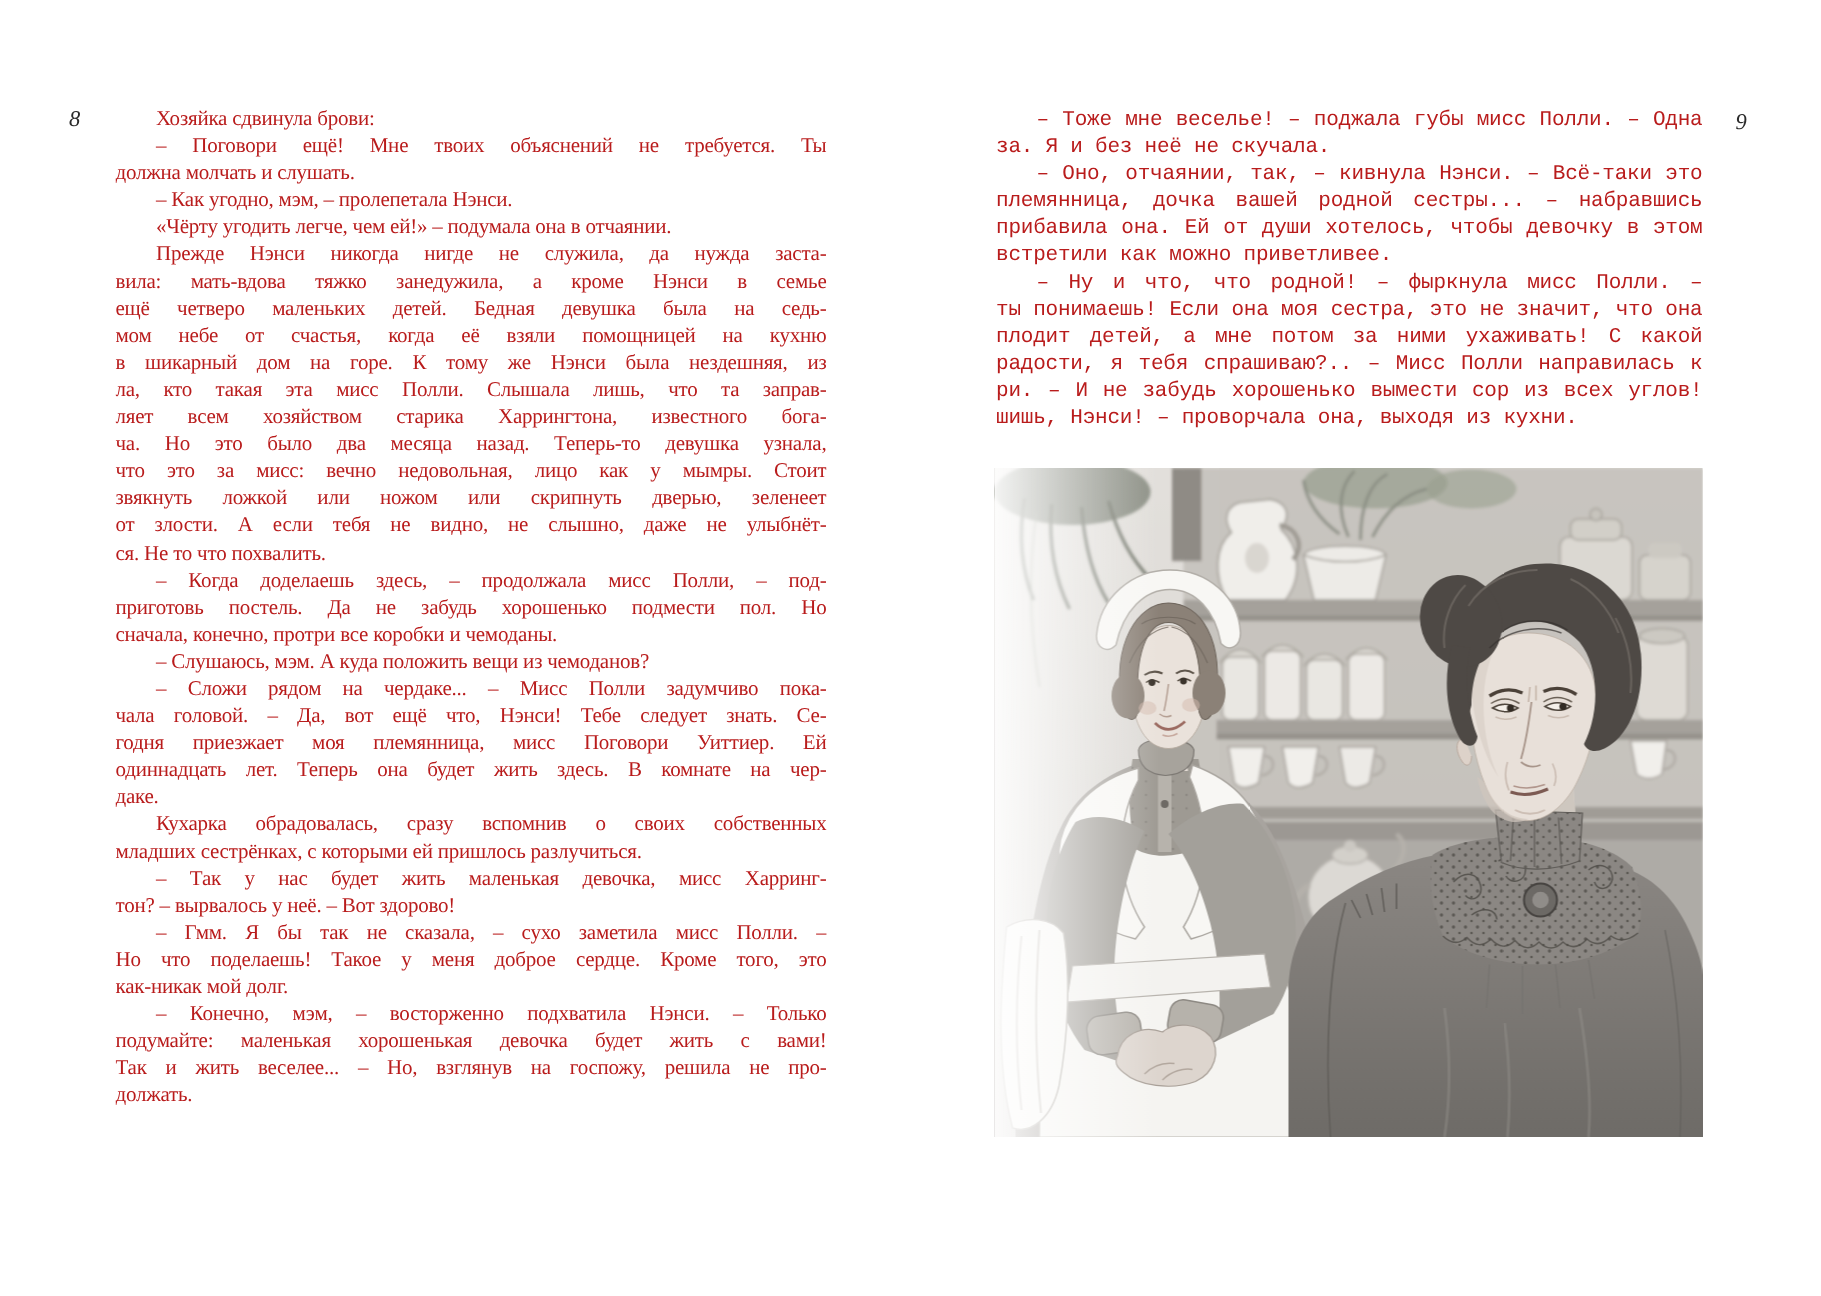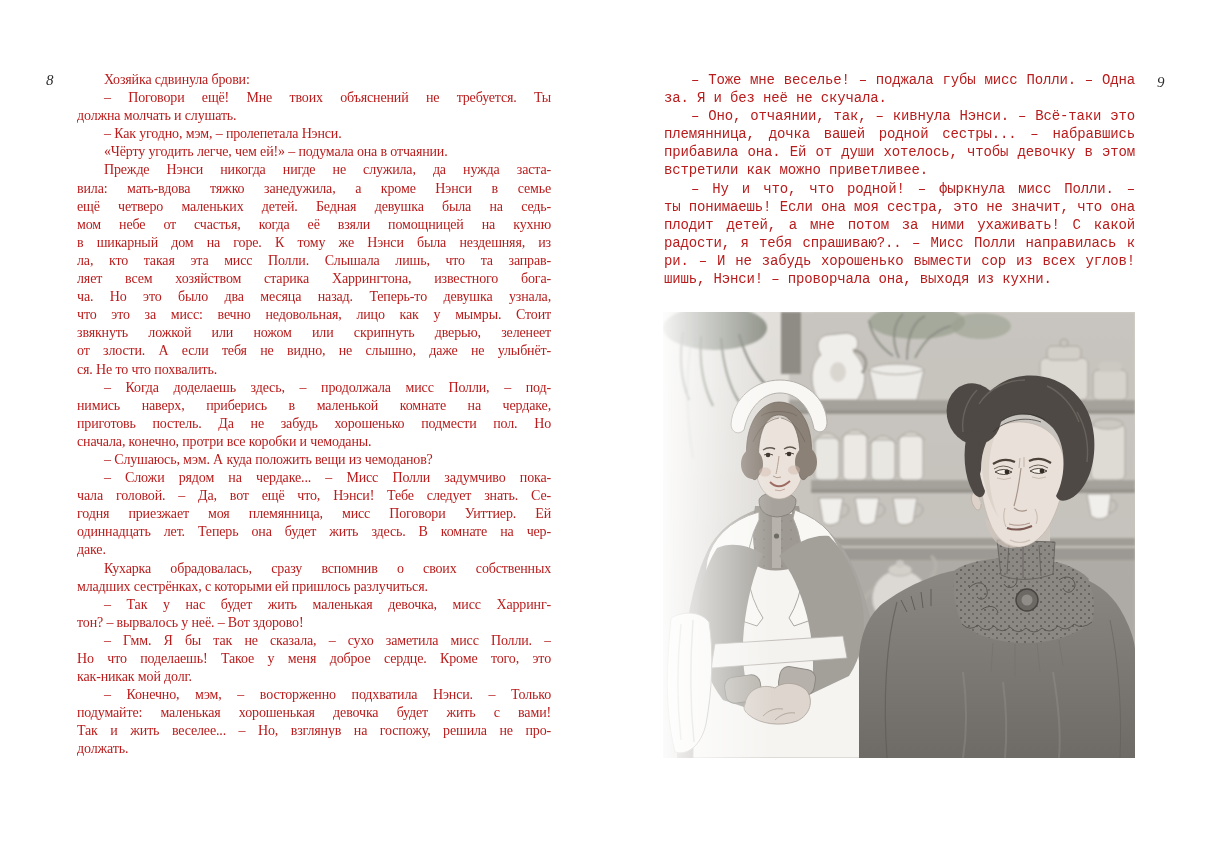--- a/index.html
+++ b/index.html
@@ -49,21 +49,20 @@
         <div class="line">мом небе от счастья, когда её взяли помощницей на кухню</div>
         <div class="line">в шикарный дом на горе. К тому же Нэнси была нездешняя, из</div>
         <div class="line">ла, кто такая эта мисс Полли. Слышала лишь, что та заправ-</div>
         <div class="line">ляет всем хозяйством старика Харрингтона, известного бога-</div>
         <div class="line">ча. Но это было два месяца назад. Теперь-то девушка узнала,</div>
         <div class="line">что это за мисс: вечно недовольная, лицо как у мымры. Стоит</div>
         <div class="line">звякнуть ложкой или ножом или скрипнуть дверью, зеленеет</div>
         <div class="line">от злости. А если тебя не видно, не слышно, даже не улыбнёт-</div>
         <div class="line para-last">ся. Не то что похвалить.</div>
         <div class="line para-first">– Когда доделаешь здесь, – продолжала мисс Полли, – под-</div>
-        <div class="line">нимись наверх, приберись в маленькой комнате на чердаке,</div>
         <div class="line">приготовь постель. Да не забудь хорошенько подмести пол. Но</div>
         <div class="line para-last">сначала, конечно, протри все коробки и чемоданы.</div>
         <div class="line para-first para-last">– Слушаюсь, мэм. А куда положить вещи из чемоданов?</div>
         <div class="line para-first">– Сложи рядом на чердаке... – Мисс Полли задумчиво пока-</div>
         <div class="line">чала головой. – Да, вот ещё что, Нэнси! Тебе следует знать. Се-</div>
         <div class="line">годня приезжает моя племянница, мисс Поговори Уиттиер. Ей</div>
         <div class="line">одиннадцать лет. Теперь она будет жить здесь. В комнате на чер-</div>
         <div class="line para-last">даке.</div>
         <div class="line para-first">Кухарка обрадовалась, сразу вспомнив о своих собственных</div>
         <div class="line para-last">младших сестрёнках, с которыми ей пришлось разлучиться.</div>

